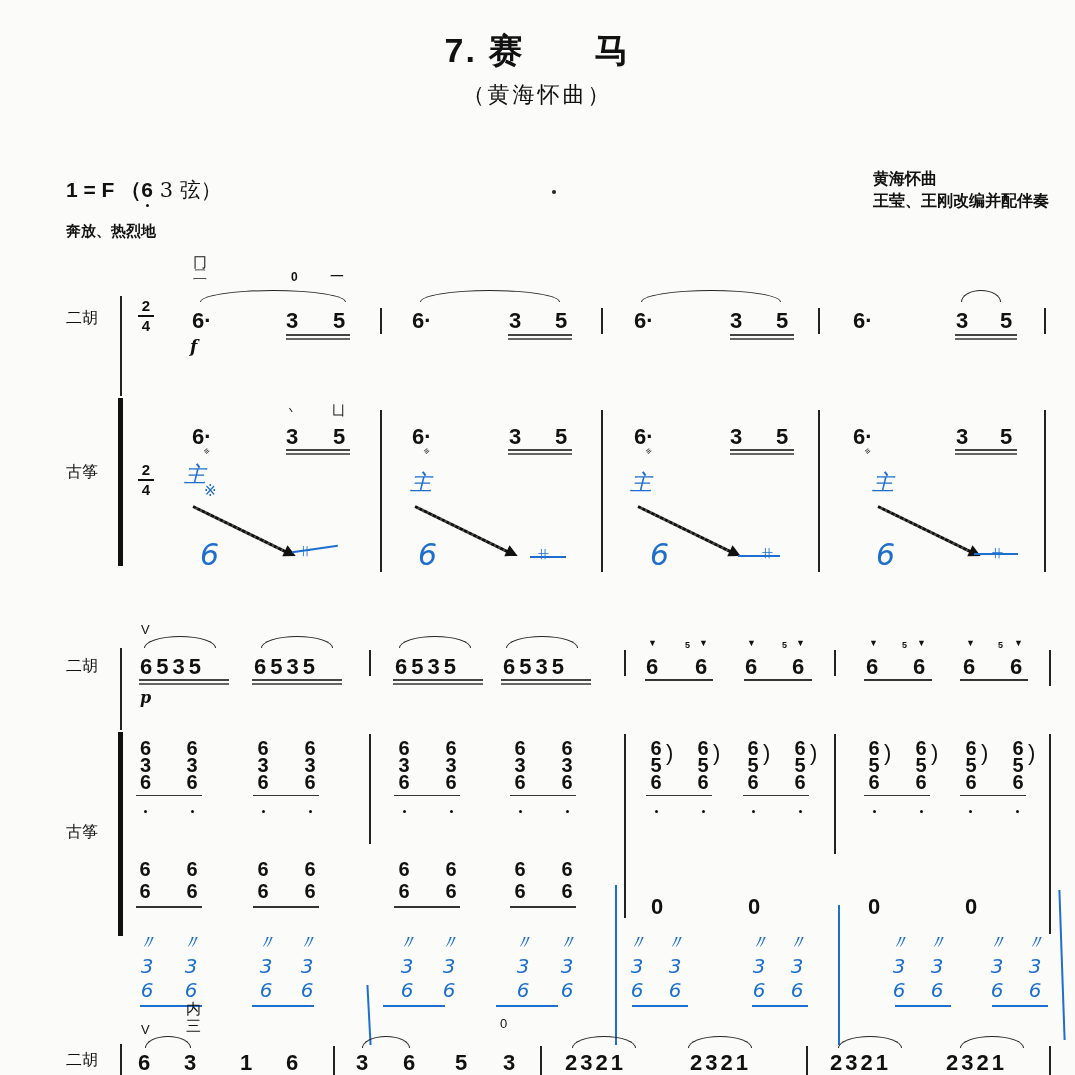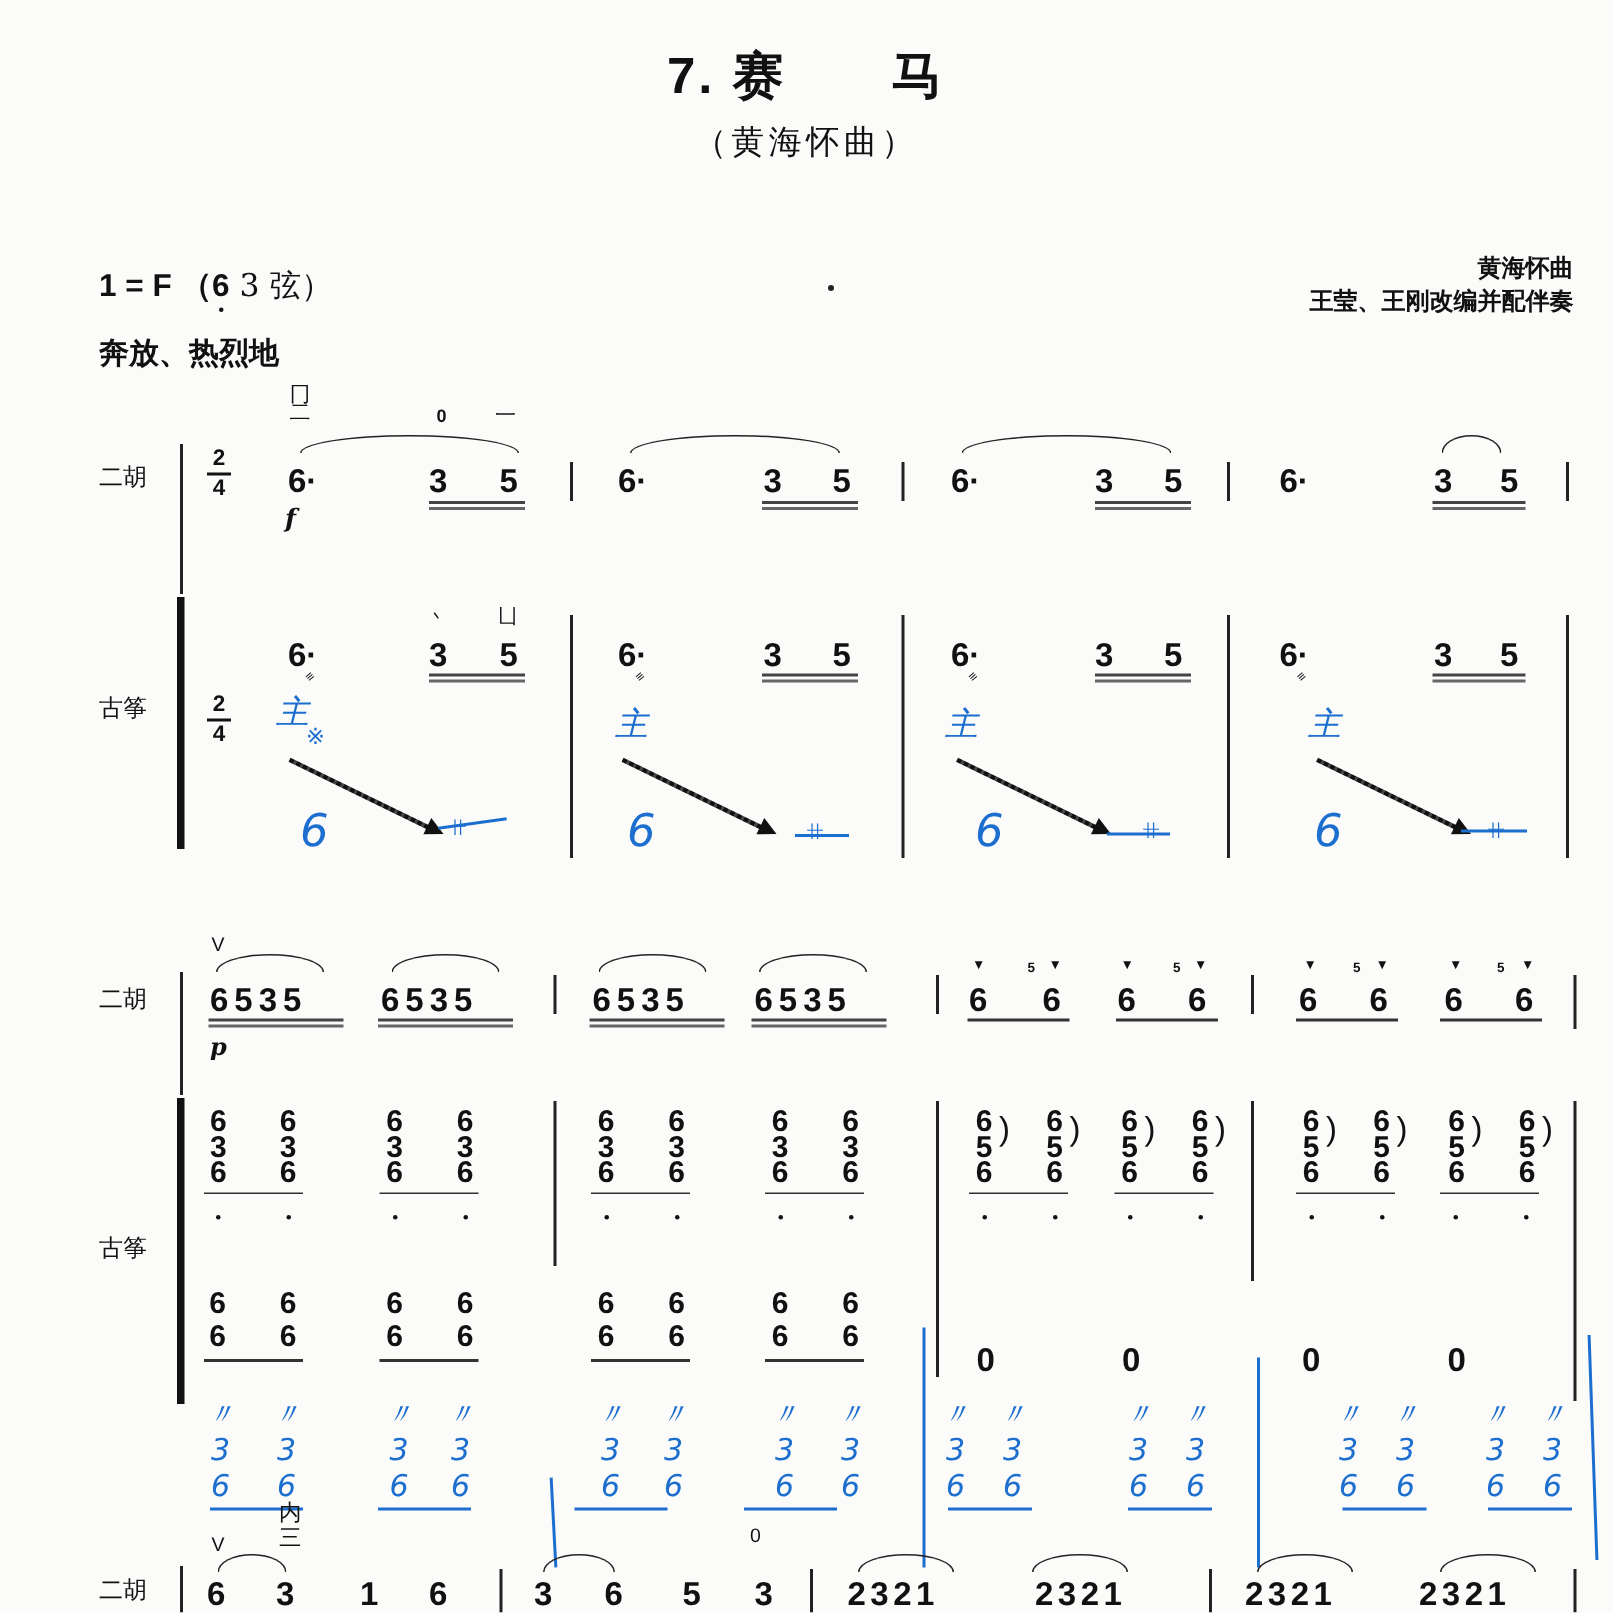--- a/index.html
+++ b/index.html
@@ -6,22 +6,22 @@
   html, body { width: 1075px; height: 1075px; overflow: hidden; background: #fbfbfa; }
   body { position: relative; font-family: "Liberation Sans", "DejaVu Sans", sans-serif; color: #111; }
   .abs { position: absolute; }
   .title { left: 0; width: 1075px; top: 28px; text-align: center; font-size: 34px; font-weight: bold; letter-spacing: 2px; }
   .title .gap { display: inline-block; width: 70px; }
   .subtitle { left: 0; width: 1075px; top: 80px; text-align: center; font-size: 22px; font-family: "DejaVu Serif", serif; letter-spacing: 3px; }
   .key { left: 66px; top: 176px; font-size: 21px; font-family: "DejaVu Serif", serif; }
   .key b { font-family: "Liberation Sans", sans-serif; }
   .key .dotnote { position: relative; font-weight: bold; font-family: "Liberation Sans", sans-serif; }
   .key .dotnote::after { content: ""; position: absolute; left: 5px; bottom: -6px; width: 3px; height: 3px; border-radius: 50%; background: #111; }
-  .tempo { left: 66px; top: 222px; font-size: 20px; font-weight: bold; }
-  .composer { right: 26px; top: 168px; font-size: 16px; text-align: right; font-family: "DejaVu Serif", serif; line-height: 22px; font-weight: bold; margin-left: 44px; }
+  .tempo { left: 66px; top: 222px; font-size: 15px; font-weight: bold; }
+  .composer { right: 26px; top: 168px; font-size: 16px; font-family: "DejaVu Serif", serif; line-height: 22px; font-weight: bold; margin-left: 44px; }
   .inst { font-size: 16px; font-family: "DejaVu Serif", serif; }
   .note { font-weight: bold; font-size: 22px; }
   .timesig { font-weight: bold; font-size: 15px; text-align: center; width: 16px; line-height: 16px; }
   .timesig .bar { border-top: 2px solid #111; margin: 1px 0; }
   .barline { width: 2px; background: #222; }
   .bracket-thick { width: 5px; background: #111; }
   .uline { height: 2px; background: #333; }
   .duline { height: 6px; border-top: 2px solid #444; border-bottom: 2px solid #666; }
   .slur { border: 1.5px solid #222; border-bottom: none; border-radius: 50% 50% 0 0 / 100% 100% 0 0; height: 12px; }
   .dot-small { width: 3px; height: 3px; background: #111; border-radius: 50%; }

